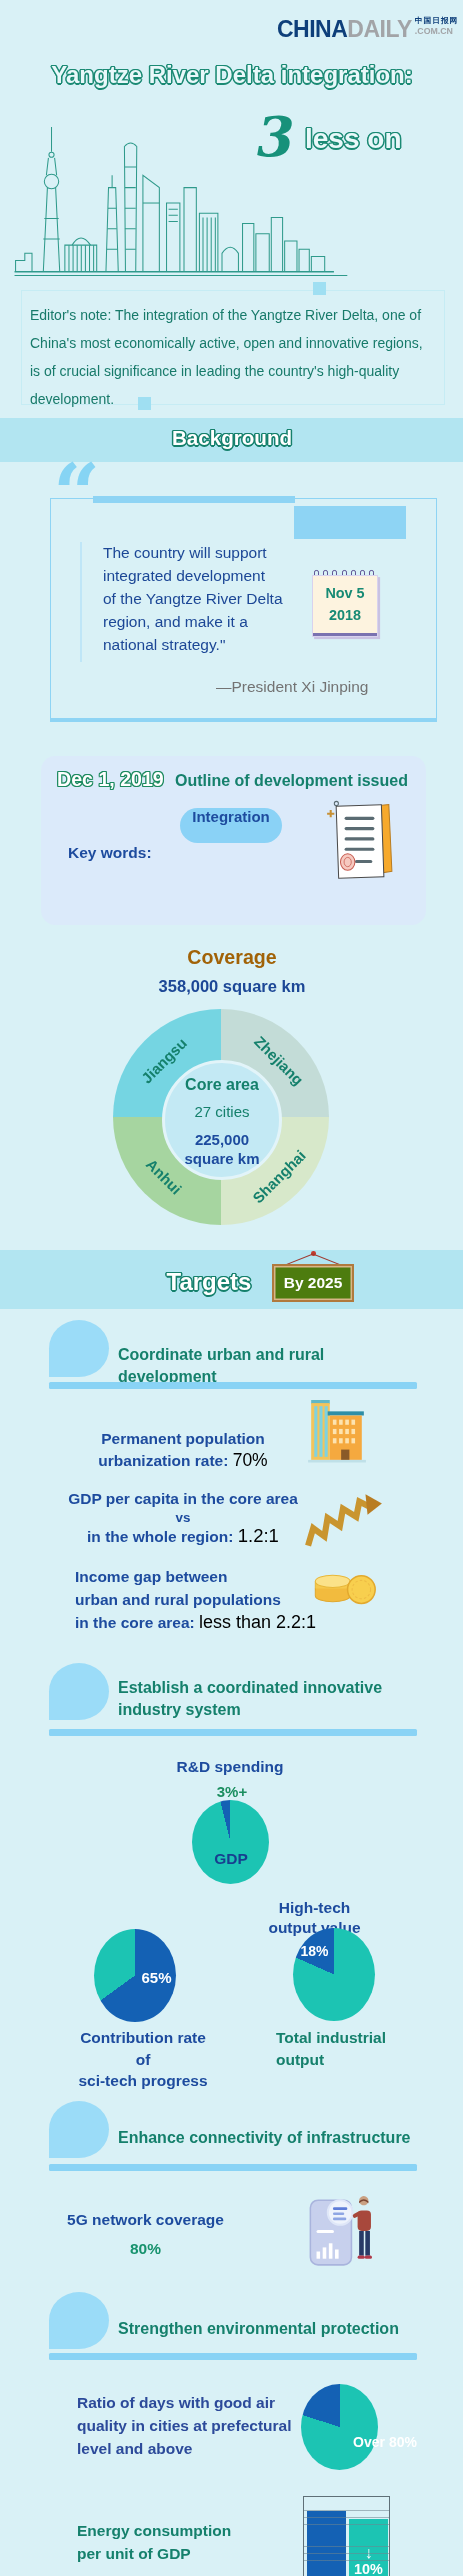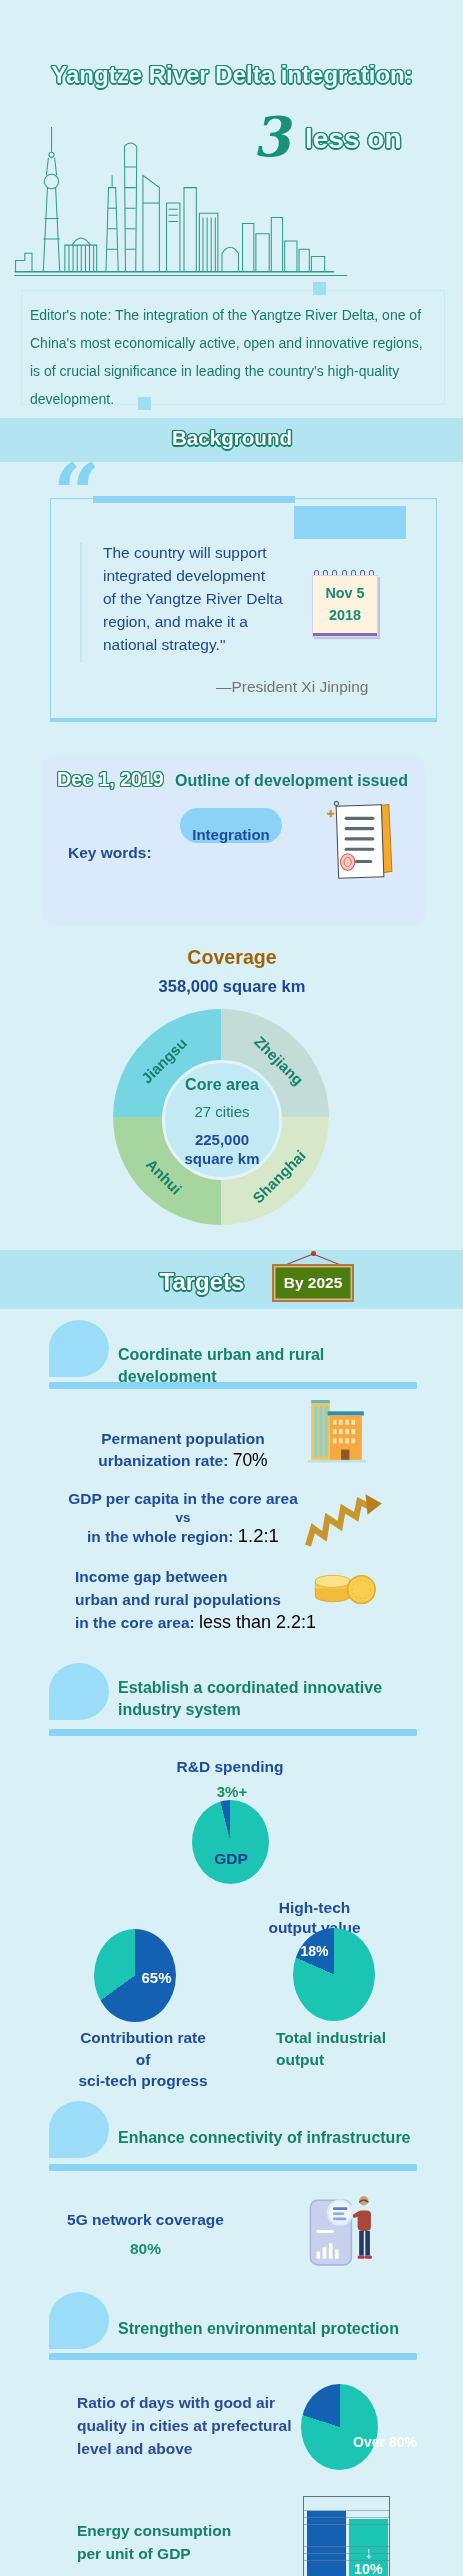--- a/index.html
+++ b/index.html
@@ -20,38 +20,46 @@
     1px 1px 0 #15806c,-1px -1px 0 #15806c,1px -1px 0 #15806c,-1px 1px 0 #15806c;}
   .outl-title{color:#e9f8fa;font-weight:bold;
     text-shadow:1.5px 0 0 #1b8a74,-1.5px 0 0 #1b8a74,0 1.5px 0 #1b8a74,0 -1.5px 0 #1b8a74,
     1px 1px 0 #1b8a74,-1px -1px 0 #1b8a74,1px -1px 0 #1b8a74,-1px 1px 0 #1b8a74;}
   .outl-green-sm{color:#ffffff;font-weight:bold;
     text-shadow:1px 0 0 #1d8a5f,-1px 0 0 #1d8a5f,0 1px 0 #1d8a5f,0 -1px 0 #1d8a5f,
     1px 1px 0 #1d8a5f,-1px -1px 0 #1d8a5f,1px -1px 0 #1d8a5f,-1px 1px 0 #1d8a5f;}
   .blob{position:absolute;width:60px;height:57px;background:#9bdcf8;
         border-radius:55% 55% 55% 0;}
   .underbar{position:absolute;height:7.2px;background:#89d3f5;border-radius:1.5px;}
-  .pill{position:absolute;background:#8ad2f6;display:flex;align-items:flex-end;
+  .pill{position:absolute;background:#8ad2f6;display:flex;align-items:flex-start;
         justify-content:center;color:#1d4b9e;font-weight:bold;text-align:center;}
   .pie{position:absolute;border-radius:50%;}
   .chalk{position:absolute;}
   .nail{position:absolute;top:0;width:4.6px;height:4.6px;border-radius:50%;background:#c23b2e;}
   .boardface{position:relative;background:#4d7c0f;border:2.6px solid #b07a3e;
         box-shadow:inset 0 0 0 1.5px #d8b687;color:#fff;font-weight:bold;
         display:flex;align-items:center;justify-content:center;}
   .corner-sq{position:absolute;width:13px;height:13px;background:#9fdff2;}
   .grid-overlay{position:absolute;left:0;top:0;right:0;bottom:0;
         background:repeating-linear-gradient(to top,transparent 0 6.7px,rgba(110,132,142,.55) 6.7px 7.2px);
         pointer-events:none;}
 </style>
 </head>
 <body>
 
 <div id="page">
 
+  <div class="abs" style="left:277px;top:15.5px;display:flex;align-items:flex-start;">
+    <span style="font-size:23px;font-weight:bold;color:#0e3f7a;letter-spacing:-0.5px;">CHINA</span>
+    <span style="font-size:23px;font-weight:bold;color:#a2a4a7;letter-spacing:-0.5px;">DAILY</span>
+    <span style="display:inline-block;margin-left:3.1px;">
+      <span style="display:block;font-size:7.7px;color:#0e3f7a;font-weight:bold;letter-spacing:1px;">中国日报网</span>
+      <span style="display:block;font-size:8.8px;color:#a2a4a7;font-weight:bold;">.COM.CN</span>
+    </span>
+  </div>
 
   <div class="abs outl-title center" style="left:0;top:61px;width:464px;font-size:24px;">Yangtze River Delta integration:</div>
 
   <svg class="abs" style="left:14.4px;top:126px;" width="340" height="152" viewBox="0 0 660 296">
     <g stroke="#2f9a8b" stroke-width="2" fill="none">
       <path d="M2 284 V262 h18 v-14 h14 v36"></path>
       <line x1="72" y1="2" x2="72" y2="50"></line>
       <circle cx="72" cy="56" r="5"></circle>
       <path d="M66 62 L62 96 M78 62 L82 96"></path>
       <circle cx="72" cy="108" r="14"></circle>
@@ -156,21 +164,21 @@
   <div class="abs center bold teal" style="left:123px;top:1052px;width:82px;font-size:15px;transform:rotate(-45deg);">Jiangsu</div>
   <div class="abs center bold teal" style="left:238px;top:1052px;width:82px;font-size:15px;transform:rotate(45deg);">Zhejiang</div>
   <div class="abs center bold teal" style="left:123px;top:1168px;width:82px;font-size:15px;transform:rotate(45deg);">Anhui</div>
   <div class="abs center bold teal" style="left:238px;top:1168px;width:82px;font-size:15px;transform:rotate(-45deg);">Shanghai</div>
   <div class="abs center bold teal" style="left:155px;top:1076px;width:134px;font-size:16px;">Core area</div>
   <div class="abs center teal" style="left:155px;top:1103px;width:134px;font-size:15px;">27 cities</div>
   <div class="abs center bold blue" style="left:155px;top:1131px;width:134px;font-size:15px;">225,000</div>
   <div class="abs center bold blue" style="left:155px;top:1150px;width:134px;font-size:15px;">square km</div>
 
   <div class="band" style="top:1250px;height:59px;"></div>
-  <div class="abs outl-band" style="left:148px;top:1268px;width:108px;text-align:center;font-size:24px;">Targets</div>
+  <div class="abs outl-band" style="left:155px;top:1268px;width:108px;text-align:center;font-size:24px;">Targets</div>
   <div class="chalk" style="left:272px;top:1251px;width:82px;">
     <div class="nail" style="left:39px;"></div>
     <svg width="82" height="14.4" style="position:absolute;top:2.1px;left:0;" viewBox="0 0 160 28">
         <line x1="80" y1="2" x2="14" y2="28" stroke="#a0392f" stroke-width="2"></line>
         <line x1="80" y1="2" x2="146" y2="28" stroke="#a0392f" stroke-width="2"></line>
       </svg>
     <div class="boardface" style="margin-top:13.4px;height:34px;font-size:15.5px;">By 2025</div>
   </div>
 
   <div class="blob" style="left:49px;top:1320px;"></div>

